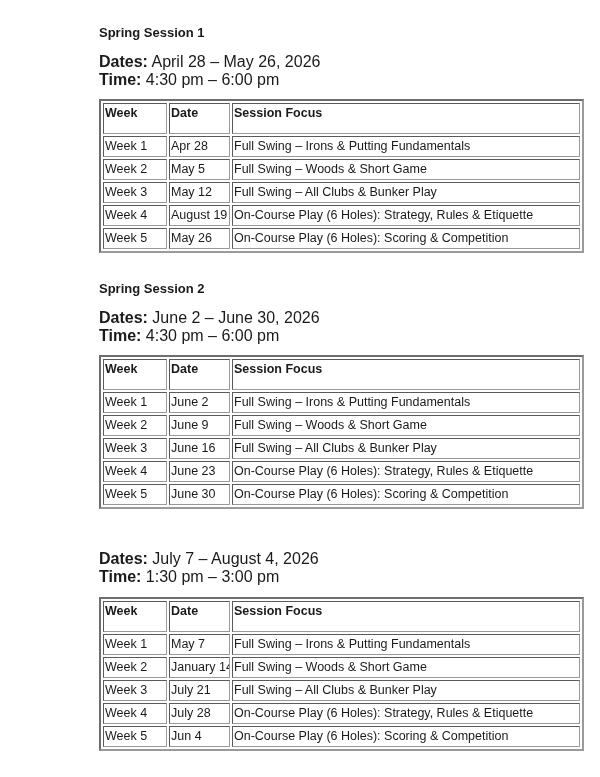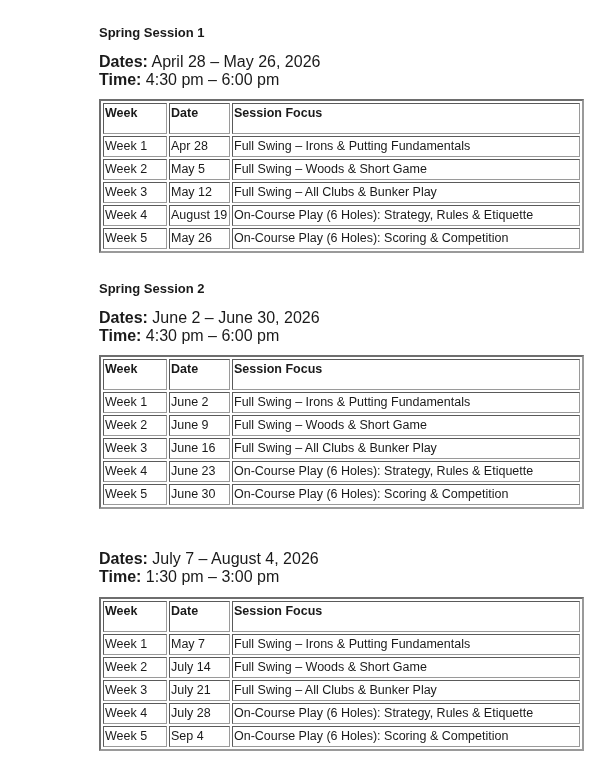--- a/index.html
+++ b/index.html
@@ -191,33 +191,33 @@
       </tr>
     </thead>
     <tbody>
       <tr>
         <td>Week 1</td>
         <td>May 7</td>
         <td>Full Swing – Irons &amp; Putting Fundamentals</td>
       </tr>
       <tr>
         <td>Week 2</td>
-        <td>July 14</td>
+        <td>January 14</td>
         <td>Full Swing – Woods &amp; Short Game</td>
       </tr>
       <tr>
         <td>Week 3</td>
         <td>July 21</td>
         <td>Full Swing – All Clubs &amp; Bunker Play</td>
       </tr>
       <tr>
         <td>Week 4</td>
         <td>July 28</td>
         <td>On-Course Play (6 Holes): Strategy, Rules &amp; Etiquette</td>
       </tr>
       <tr>
         <td>Week 5</td>
-        <td>Sep 4</td>
+        <td>Jun 4</td>
         <td>On-Course Play (6 Holes): Scoring &amp; Competition</td>
       </tr>
     </tbody>
   </table>
 </div>
 
 </body></html>

